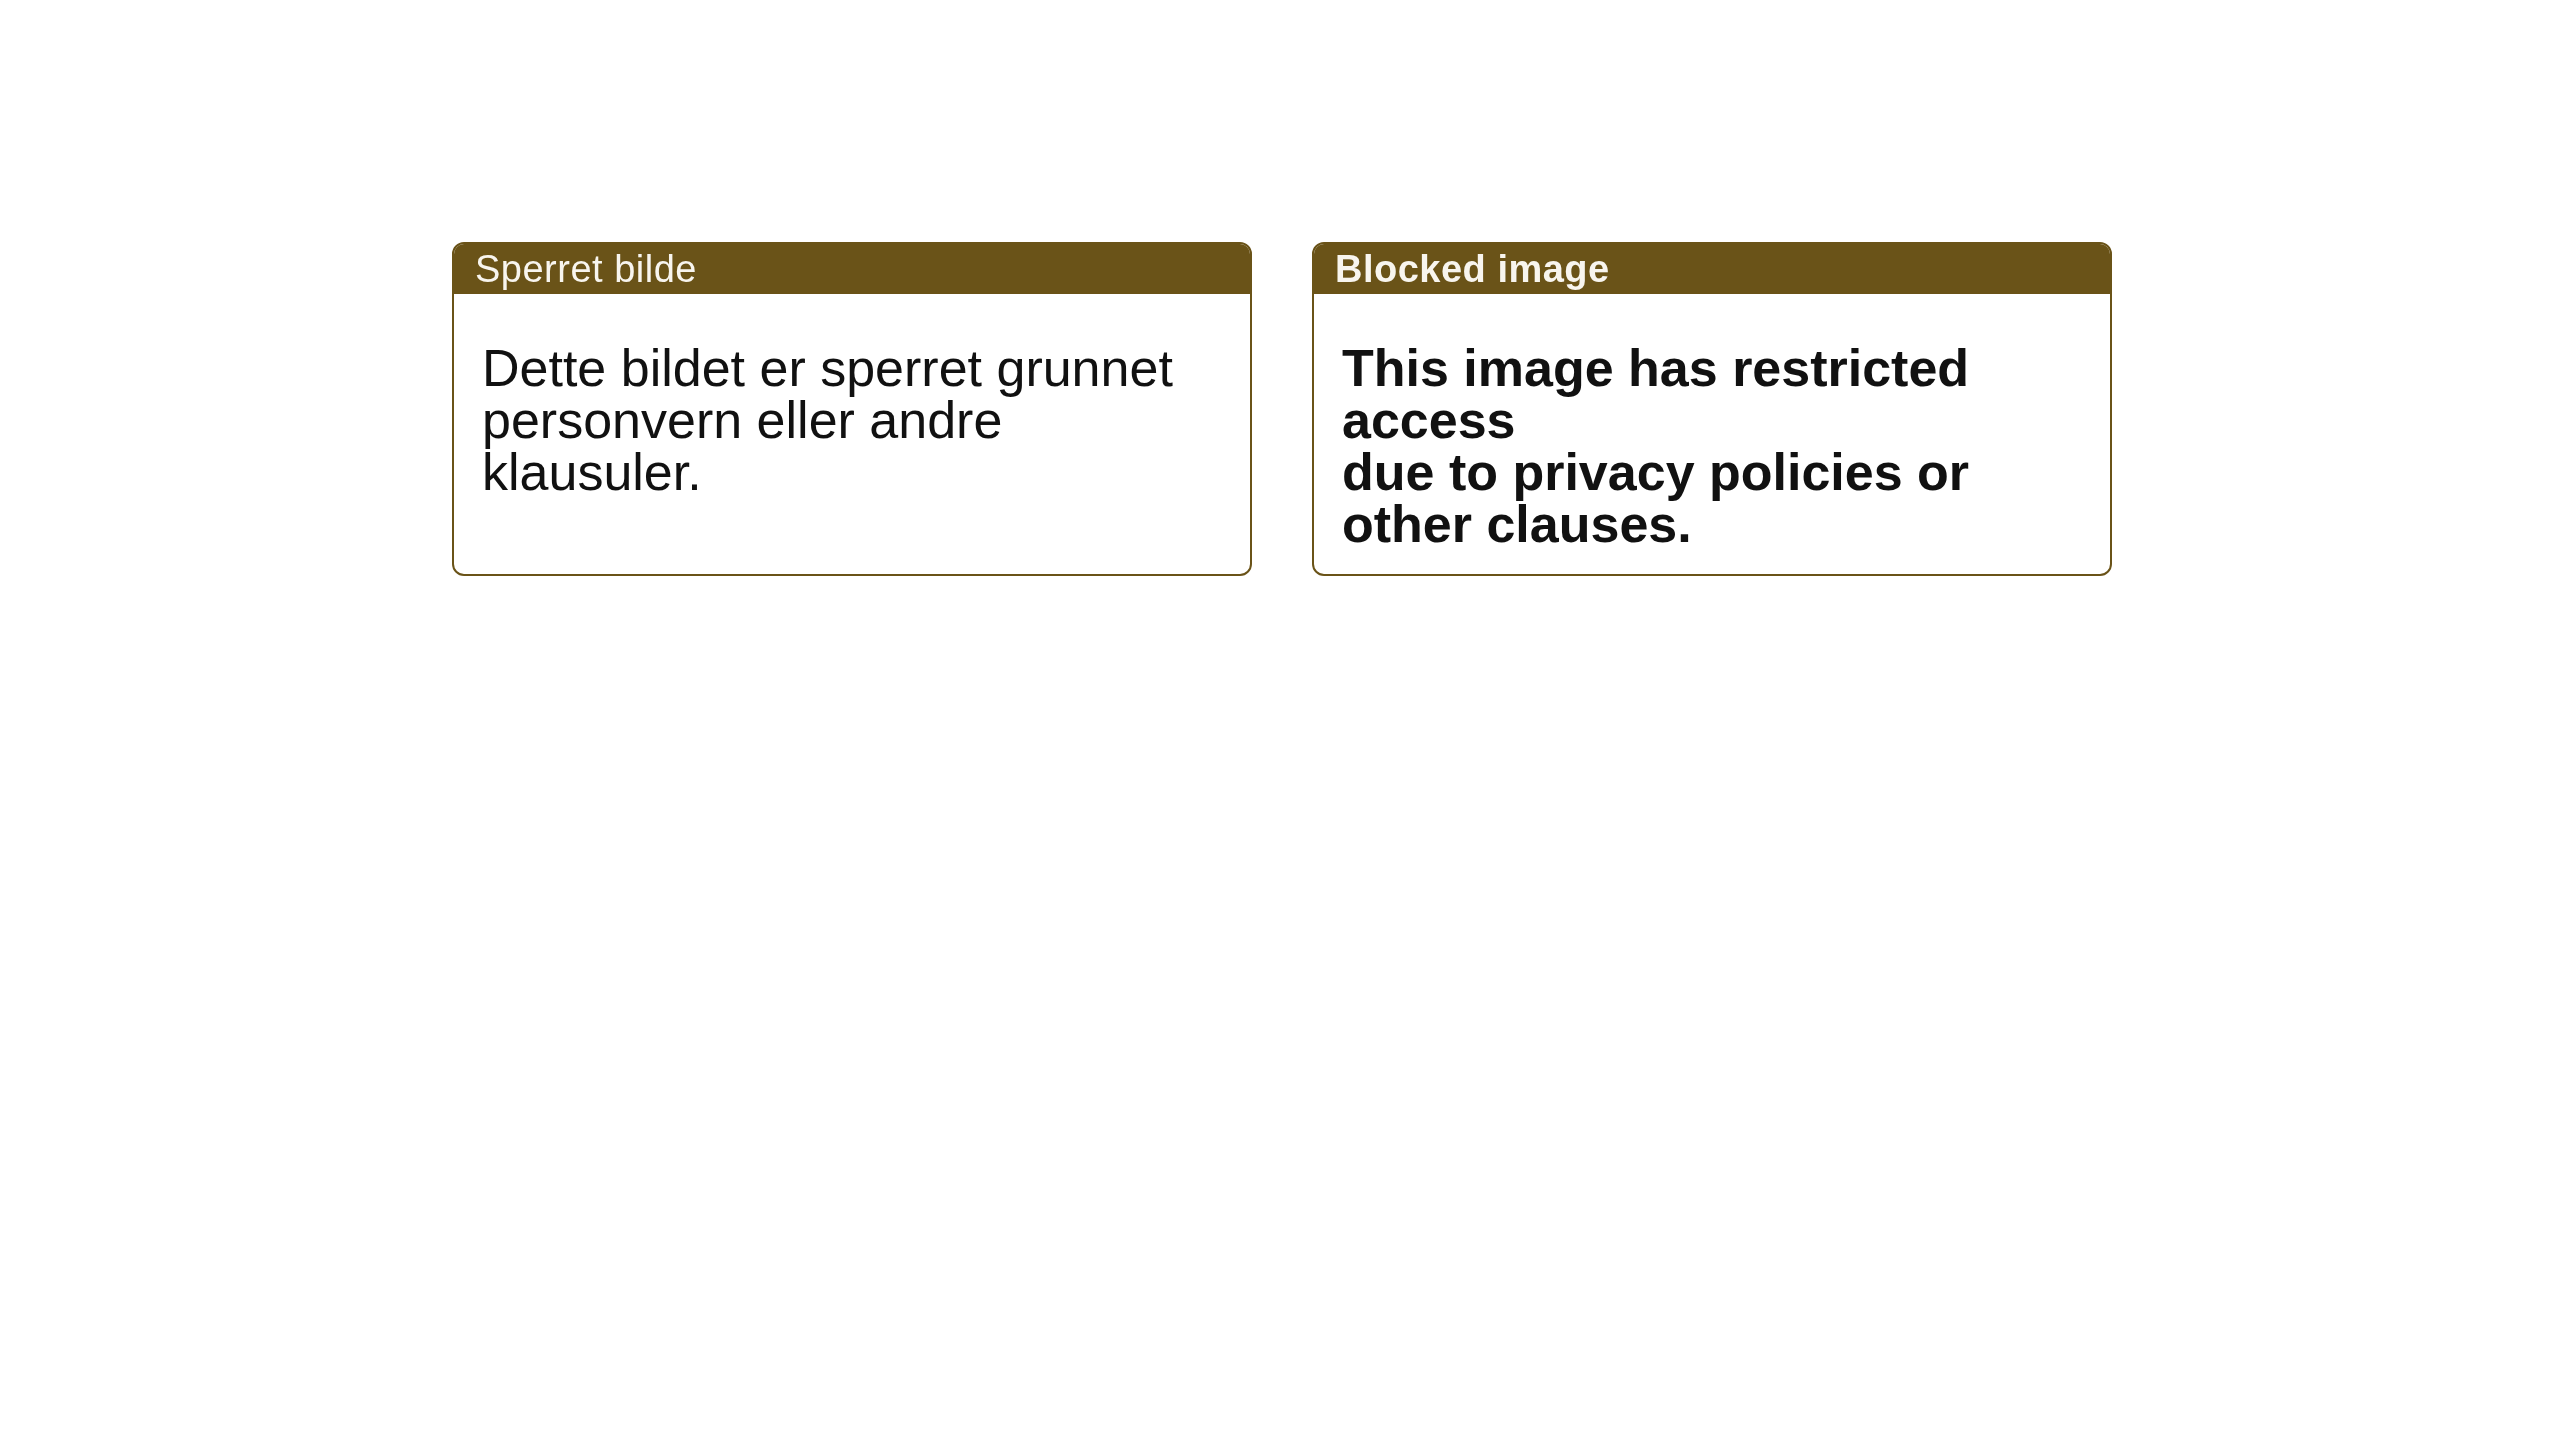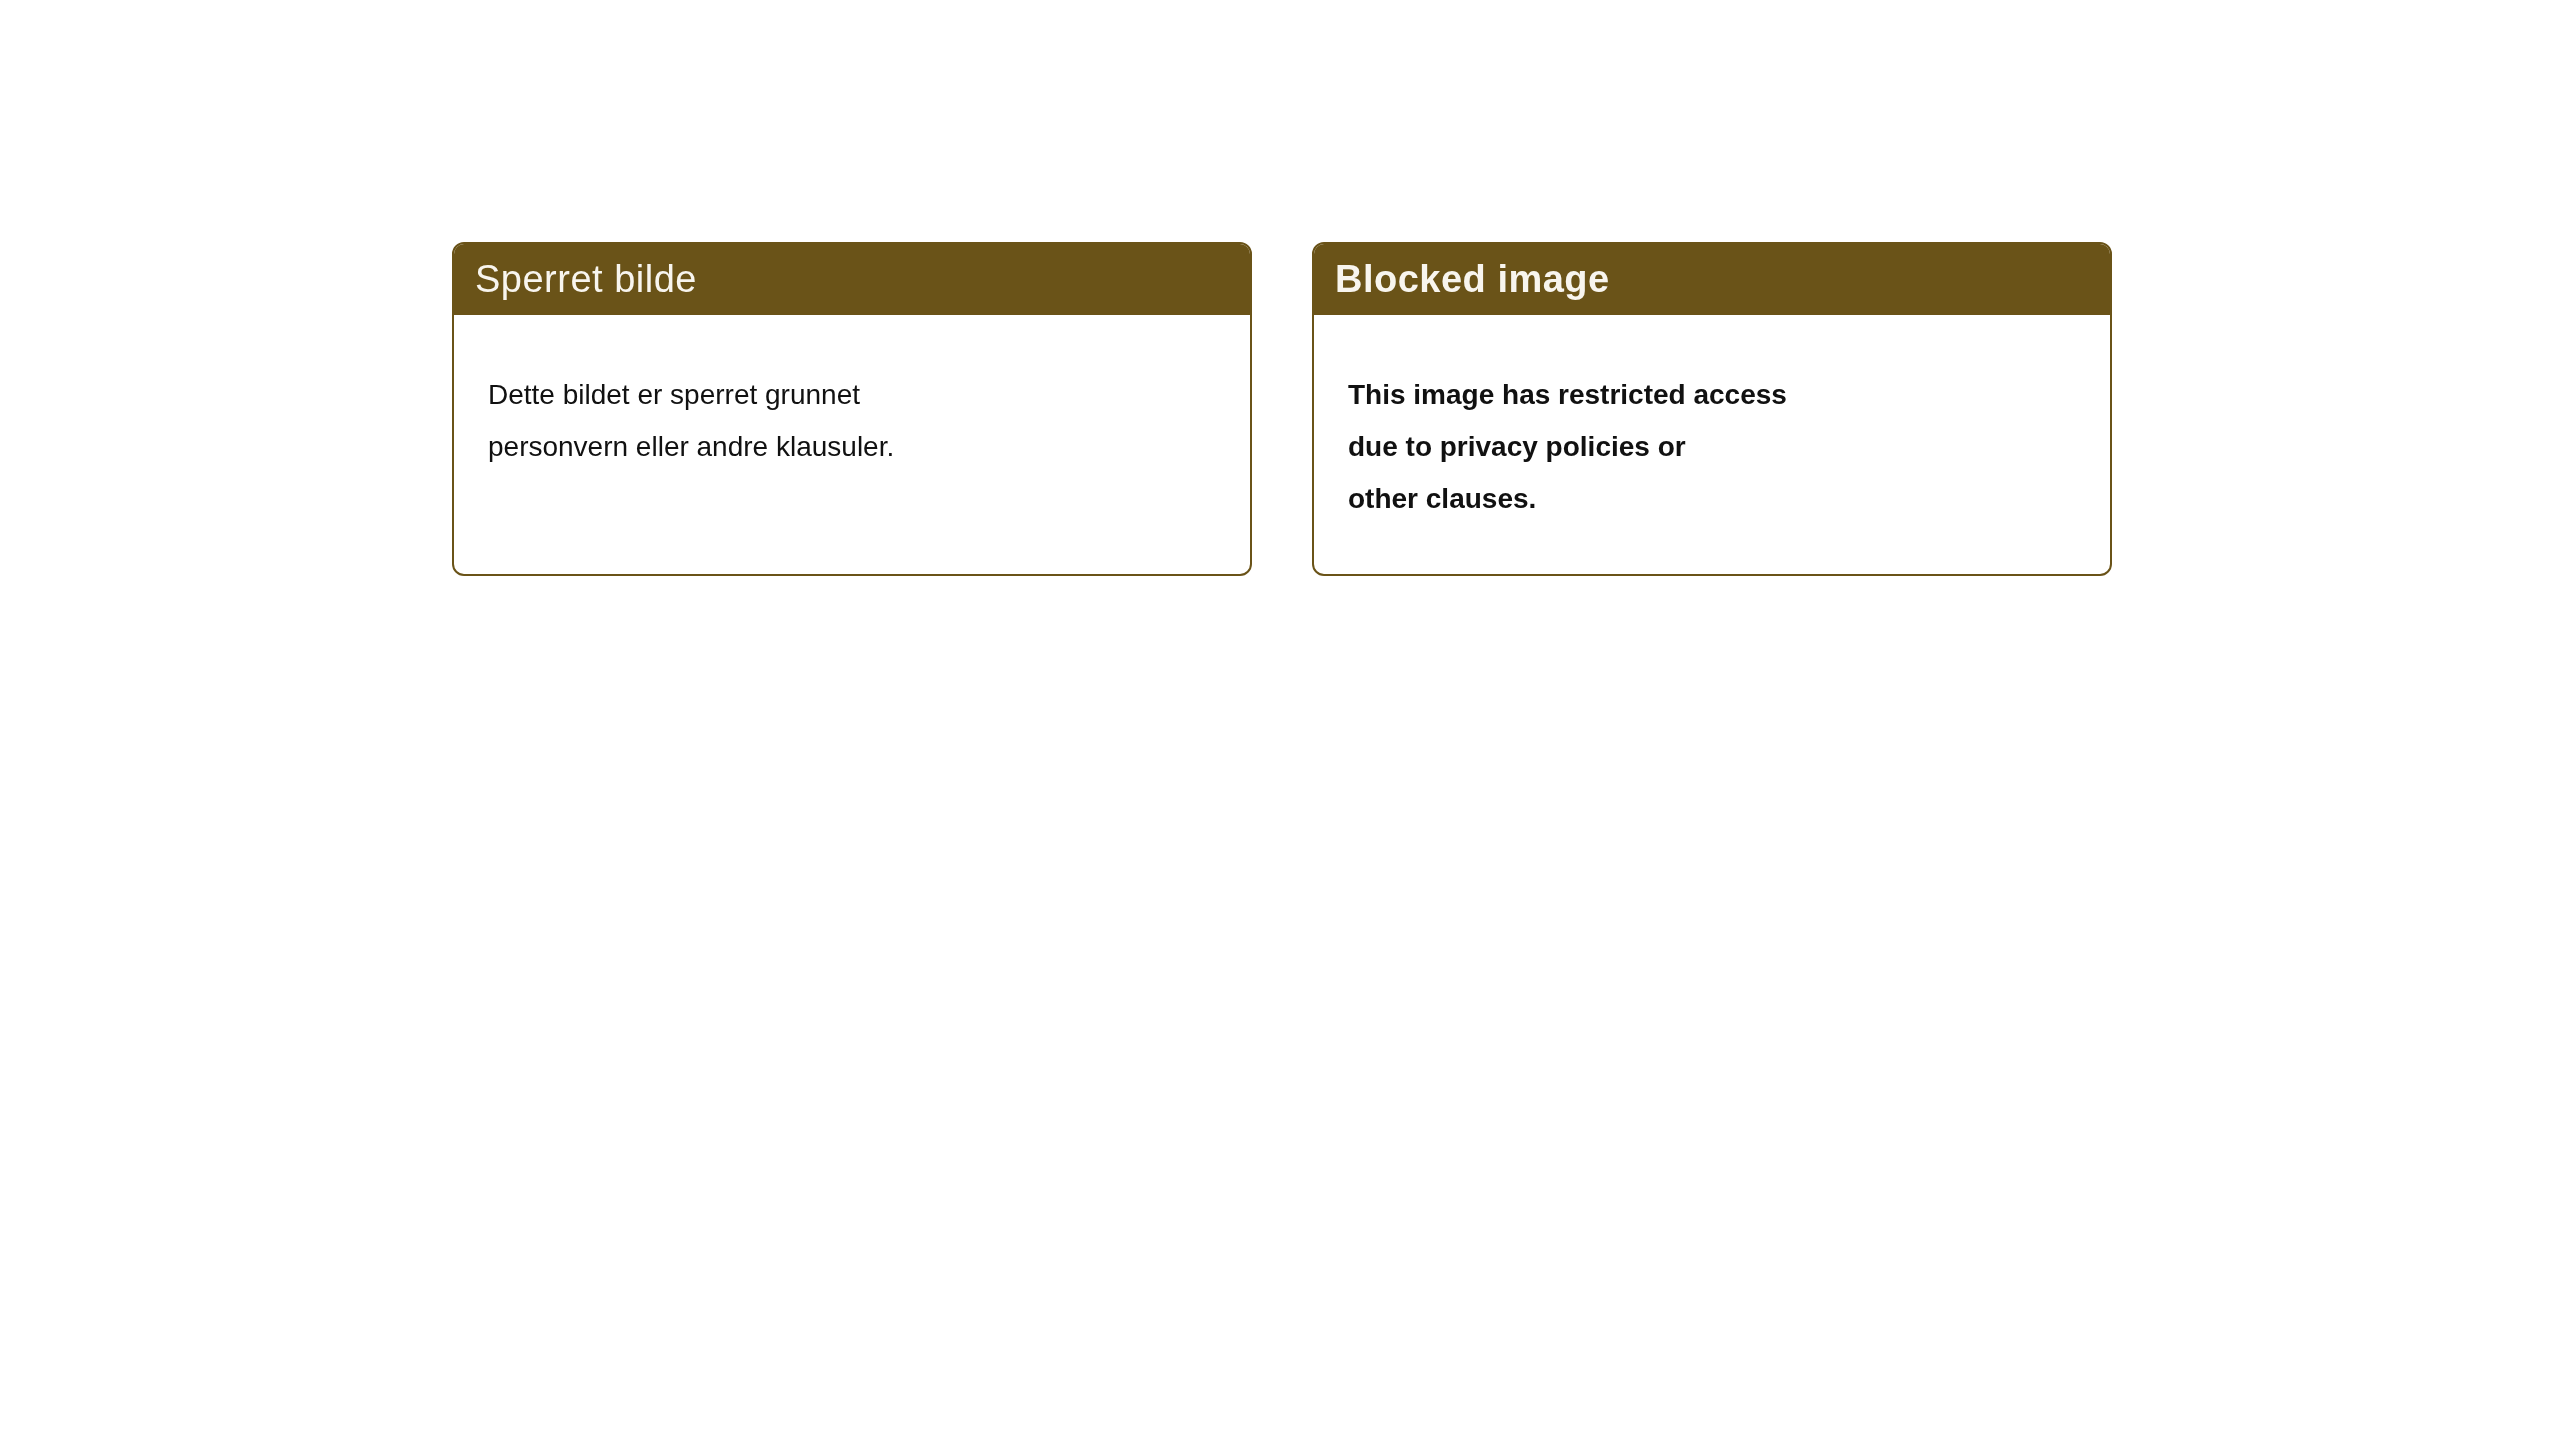--- a/index.html
+++ b/index.html
@@ -27,41 +27,41 @@
     box-sizing: border-box;
     background: var(--card-body-bg, #ffffff);
     border: 2px solid var(--card-border, #6a5318);
     border-radius: 12px;
     overflow: hidden;
   }
   .card-no { left: 452px; }
   .card-en { left: 1312px; font-weight: bold; }
   .card-header {
     box-sizing: border-box;
-    height: 72px;
+    height: 51px;
     background: var(--card-header-bg, #6a5318);
     display: flex;
     align-items: center;
     padding: 0 22px;
     margin: -1px -1px 0 -1px; 
   }
   .card-title {
     color: var(--header-text, #f8f5ee);
     font-size: 38px;
     line-height: 1;
     letter-spacing: 0.5px;
     white-space: nowrap;
   }
   .card-body {
     padding: 42px 22px 20px 22px;
   }
   .card-text {
-    margin: 12px;
+    margin: 6px;
     color: var(--body-text, #111111);
-    font-size: 28px;
+    font-size: 52px;
     line-height: 52px;
     white-space: pre-line;
   }
 </style>
 </head>
 <body>
 
 <main class="page">
 
   <section class="card card-no">

